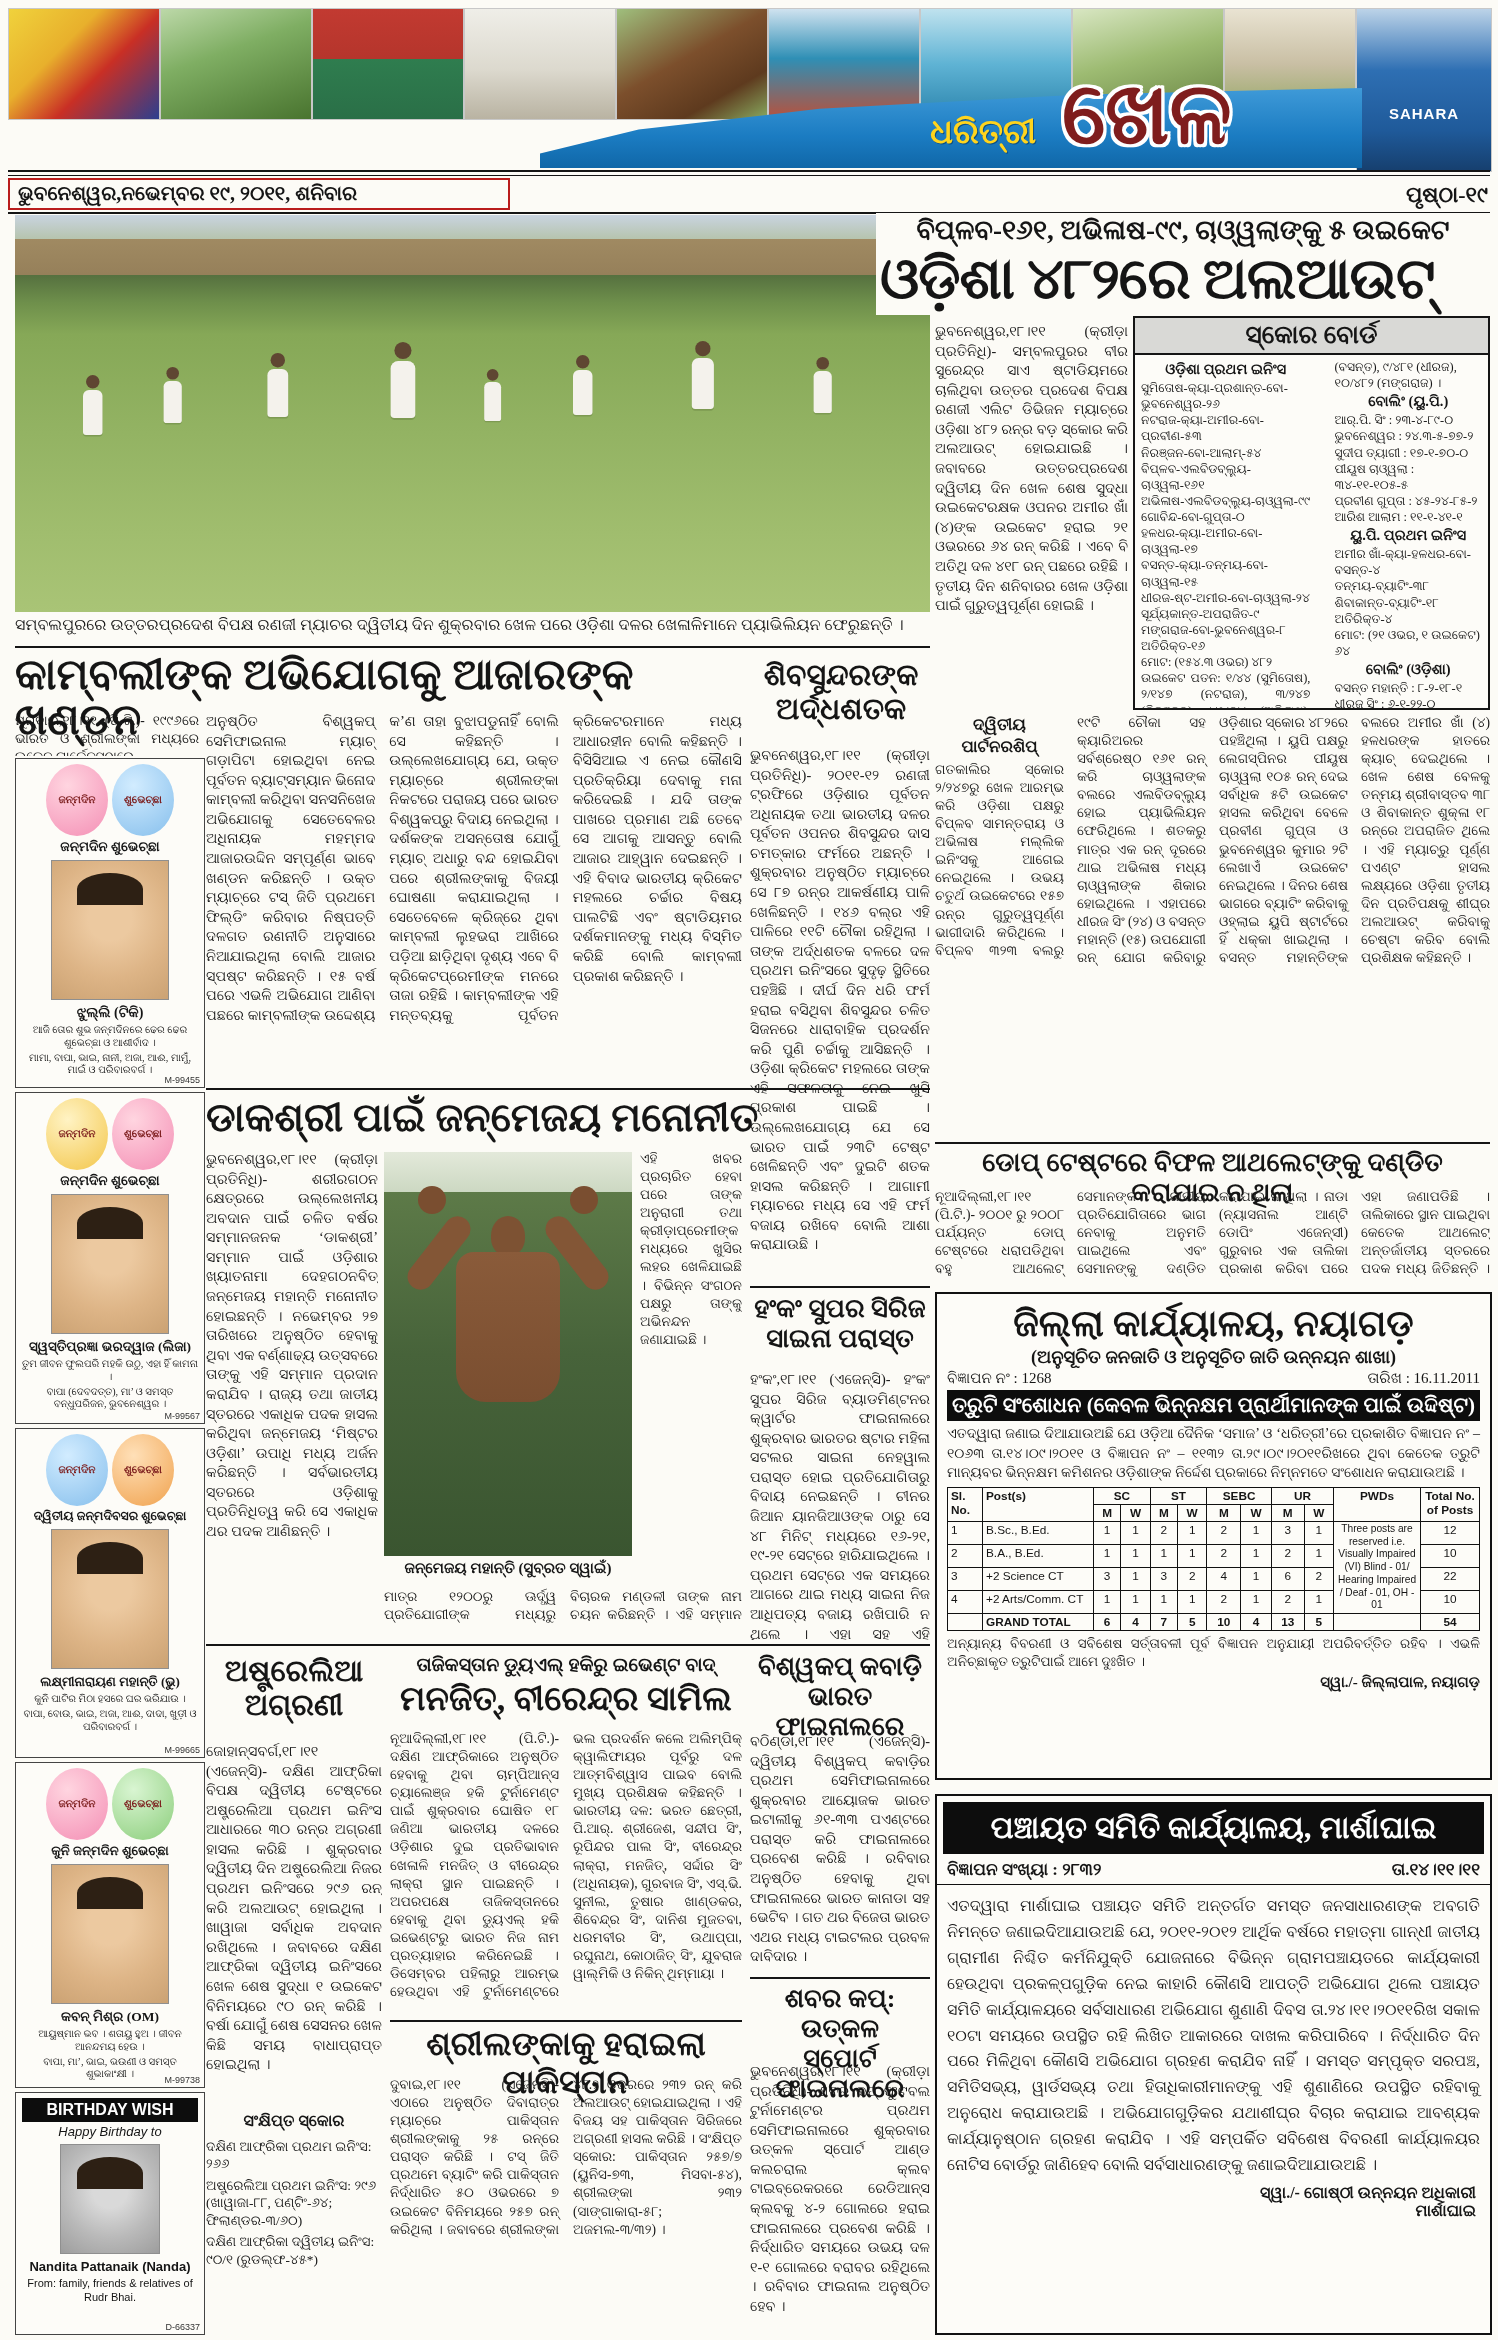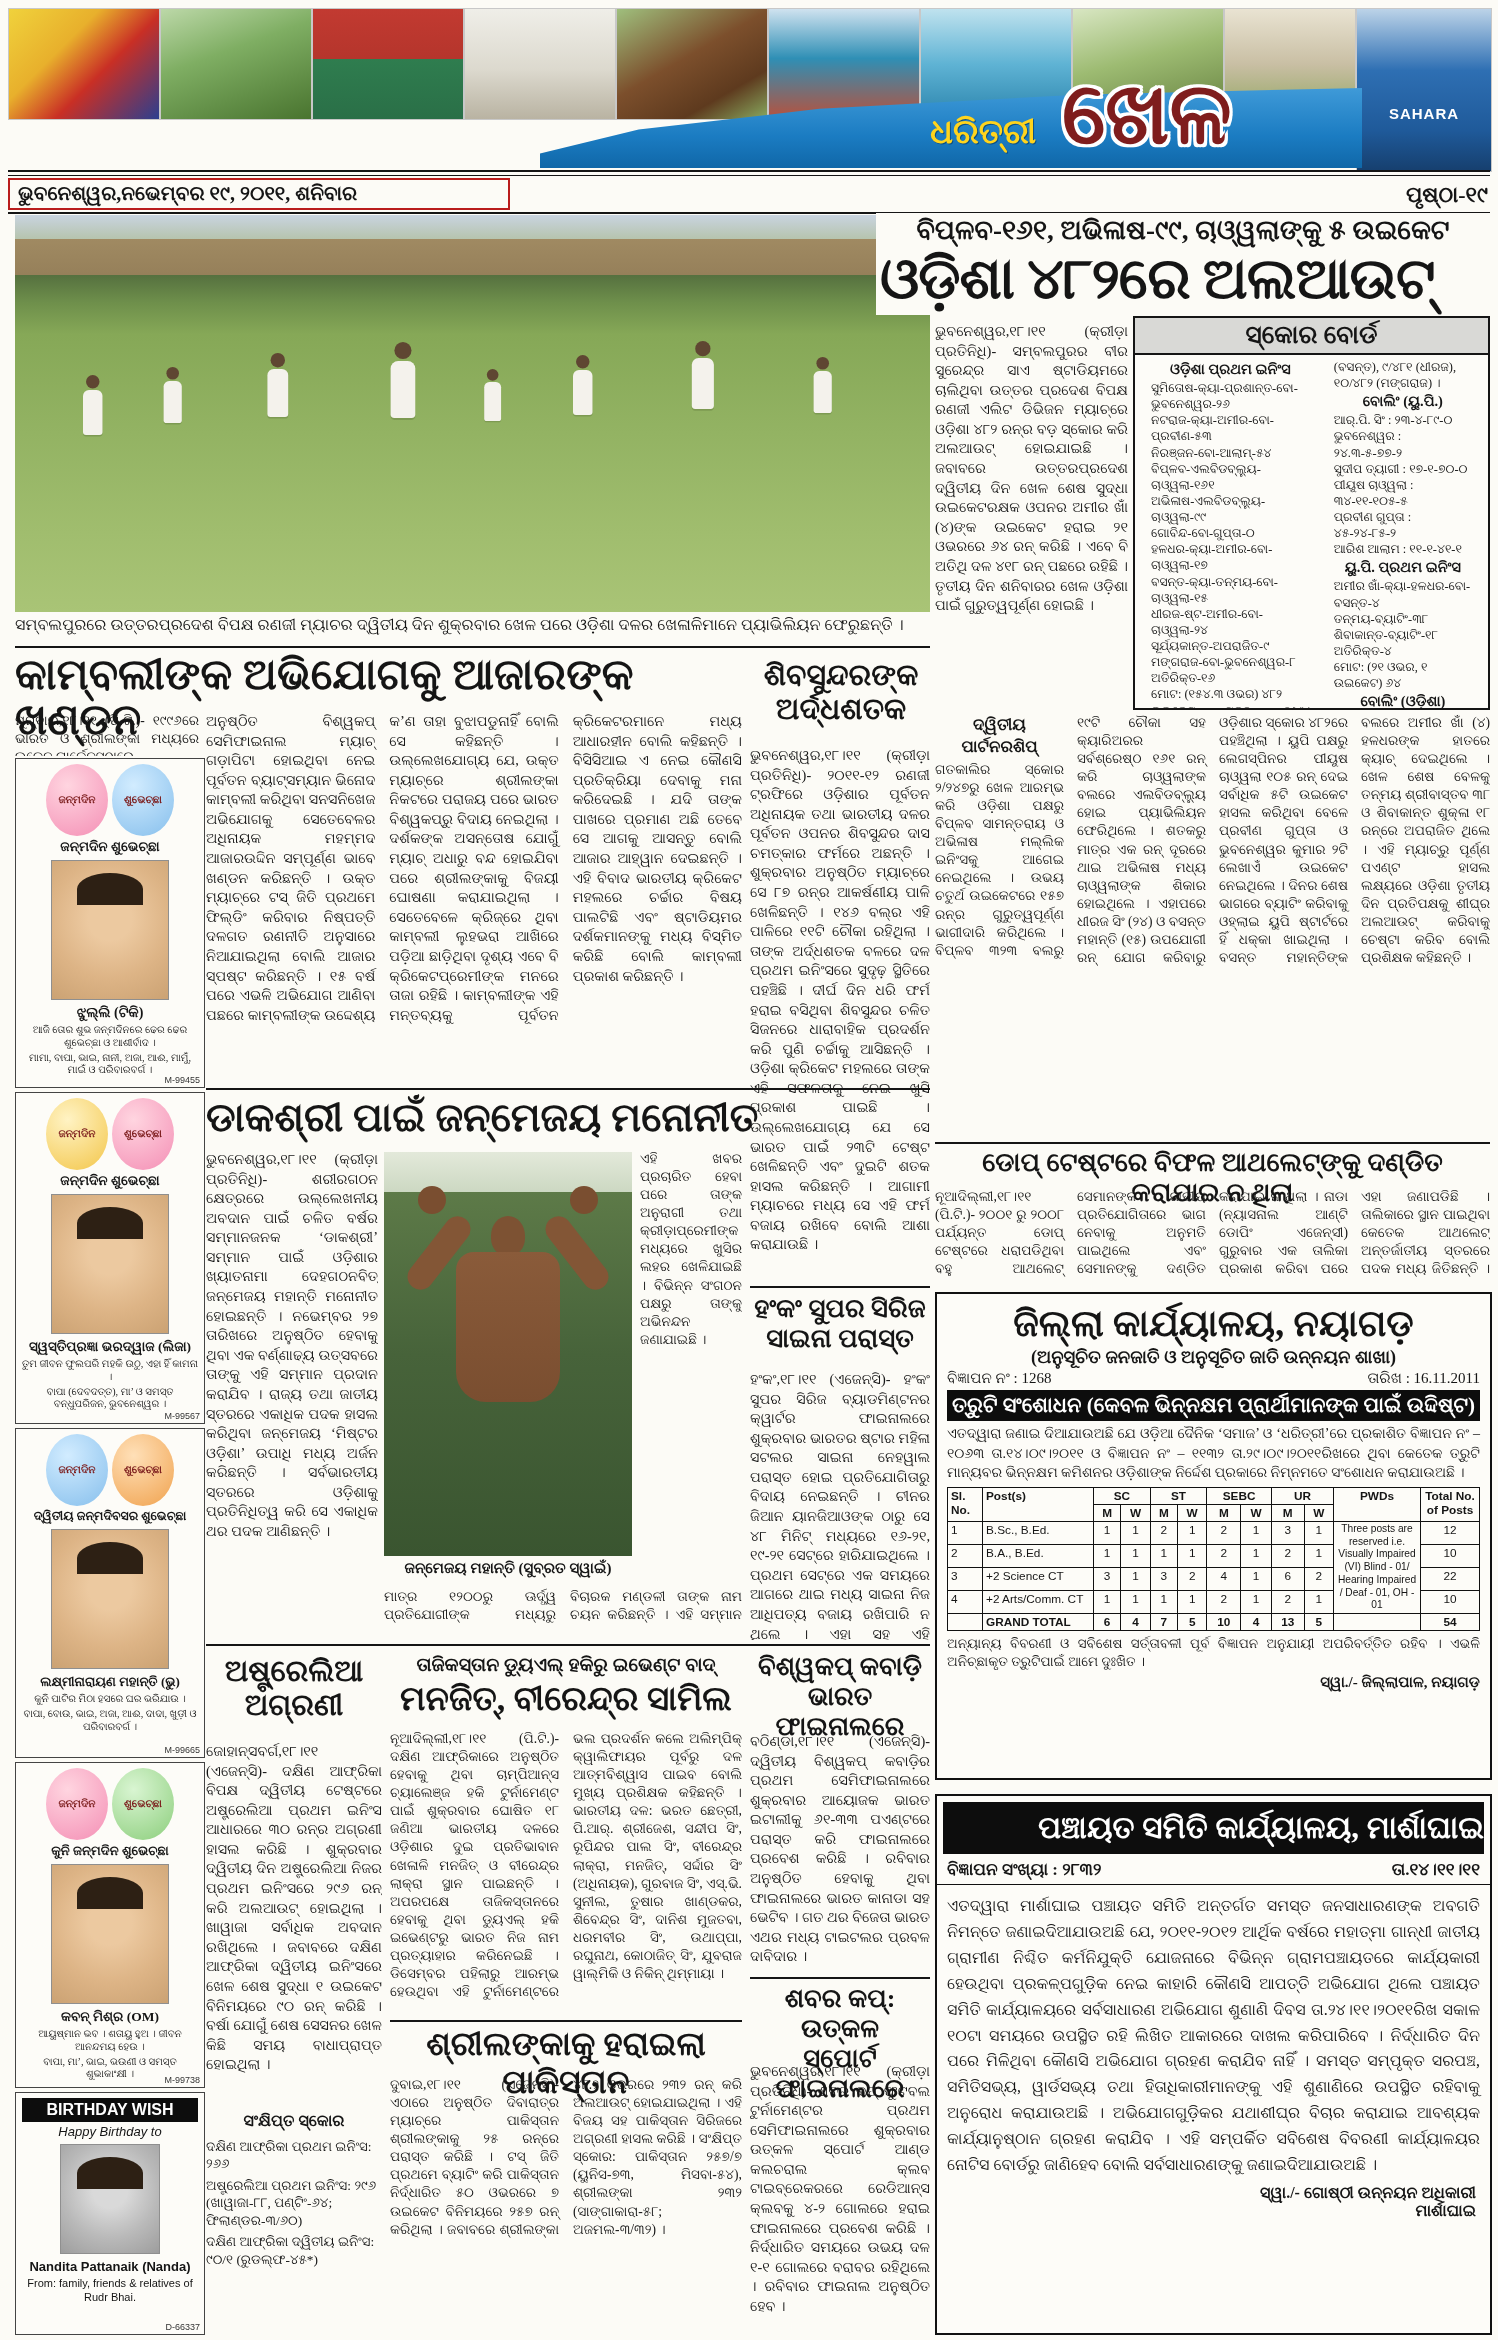--- a/index.html
+++ b/index.html
@@ -138,21 +138,21 @@
 
   <div class="abs" style="left:876px;top:213px;width:614px;height:102px;background:#fcfbf6;">
     <div class="kicker ctr" style="margin-top:2px;">ବିପ୍ଳବ-୧୬୧, ଅଭିଳାଷ-୯୯, ଚାଓ୍ୱଲାଙ୍କୁ ୫ ଉଇକେଟ</div>
     <div class="hl-huge" style="margin-top:4px;padding-left:4px;white-space:nowrap;">ଓଡ଼ିଶା ୪୮୨ରେ ଅଲଆଉଟ୍</div>
   </div>
 
   <div class="abs body-md j ovf" style="left:935px;top:322px;width:193px;height:388px;">ଭୁବନେଶ୍ୱର,୧୮।୧୧ (କ୍ରୀଡ଼ା ପ୍ରତିନିଧି)- ସମ୍ବଲପୁରର ବୀର ସୁରେନ୍ଦ୍ର ସାଏ ଷ୍ଟାଡିୟମରେ ଚାଲିଥିବା ଉତ୍ତର ପ୍ରଦେଶ ବିପକ୍ଷ ରଣଜୀ ଏଲିଟ ଡିଭିଜନ ମ୍ୟାଚ୍‌ରେ ଓଡ଼ିଶା ୪୮୨ ରନ୍‌ର ବଡ଼ ସ୍କୋର କରି ଅଲଆଉଟ୍ ହୋଇଯାଇଛି । ଜବାବରେ ଉତ୍ତରପ୍ରଦେଶ ଦ୍ୱିତୀୟ ଦିନ ଖେଳ ଶେଷ ସୁଦ୍ଧା ଉଇକେଟରକ୍ଷକ ଓପନର ଅମୀର ଖାଁ (୪)ଙ୍କ ଉଇକେଟ ହରାଇ ୨୧ ଓଭରରେ ୬୪ ରନ୍ କରିଛି । ଏବେ ବି ଅତିଥି ଦଳ ୪୧୮ ରନ୍ ପଛରେ ରହିଛି । ତୃତୀୟ ଦିନ ଶନିବାରର ଖେଳ ଓଡ଼ିଶା ପାଇଁ ଗୁରୁତ୍ୱପୂର୍ଣ୍ଣ ହୋଇଛି ।</div>
 
   <div class="abs sb ovf" style="left:1133px;top:316px;width:357px;height:394px;">
     <div class="sb-title">ସ୍କୋର ବୋର୍ଡ</div>
-    <div style="display:flex;padding:4px 16px;gap:24px;">
+    <div style="display:flex;padding:4px 6px;gap:24px;">
       <div style="width:178px;">
         <div class="sb-h">ଓଡ଼ିଶା ପ୍ରଥମ ଇନିଂସ</div>
         <div>
             <div class="sb-line">ସୁମିତୋଷ-କ୍ୟା-ପ୍ରଶାନ୍ତ-ବୋ-ଭୁବନେଶ୍ୱର-୨୬</div>
             <div class="sb-line">ନଟରାଜ-କ୍ୟା-ଅମୀର-ବୋ-ପ୍ରବୀଣ-୫୩</div>
             <div class="sb-line">ନିରଞ୍ଜନ-ବୋ-ଆଲାମ୍-୫୪</div>
             <div class="sb-line">ବିପ୍ଳବ-ଏଲବିଡବ୍ଲ୍ୟୁ-ଚାଓ୍ୱଲା-୧୬୧</div>
             <div class="sb-line">ଅଭିଳାଷ-ଏଲବିଡବ୍ଲ୍ୟୁ-ଚାଓ୍ୱଲା-୯୯</div>
             <div class="sb-line">ଗୋବିନ୍ଦ-ବୋ-ଗୁପ୍ତା-୦</div>
             <div class="sb-line">ହଳଧର-କ୍ୟା-ଅମୀର-ବୋ-ଚାଓ୍ୱଲା-୧୭</div>
@@ -374,21 +374,21 @@
           <td></td>
           <td class="n b">54</td>
         </tr>
       </tbody>
     </table>
     <div class="j" style="font-size:13.5px;line-height:1.35;margin-top:4px;">ଅନ୍ୟାନ୍ୟ ବିବରଣୀ ଓ ସବିଶେଷ ସର୍ତ୍ତାବଳୀ ପୂର୍ବ ବିଜ୍ଞାପନ ଅନୁଯାୟୀ ଅପରିବର୍ତ୍ତିତ ରହିବ । ଏଭଳି ଅନିଚ୍ଛାକୃତ ତ୍ରୁଟିପାଇଁ ଆମେ ଦୁଃଖିତ ।</div>
     <div class="rt b" style="font-size:15px;margin-top:3px;">ସ୍ୱା./- ଜିଲ୍ଲାପାଳ, ନୟାଗଡ଼</div>
   </div>
 
   <div class="abs notice ovf" style="left:935px;top:1794px;width:557px;height:541px;padding:0;">
-    <div class="blackbar" style="font-size:31px;padding:8px 0;margin:6px;text-align:right;">ପଞ୍ଚାୟତ ସମିତି କାର୍ଯ୍ୟାଳୟ, ମାର୍ଶାଘାଇ</div>
+    <div class="blackbar" style="font-size:31px;padding:8px 0;margin:6px;">ପଞ୍ଚାୟତ ସମିତି କାର୍ଯ୍ୟାଳୟ, ମାର୍ଶାଘାଇ</div>
     <div style="display:flex;justify-content:space-between;font-size:17px;padding:0 10px;border-bottom:1.5px solid #111;padding-bottom:4px;">
       <span class="b">ବିଜ୍ଞାପନ ସଂଖ୍ୟା : ୨୮୩୨</span>
       <span class="b">ତା.୧୪।୧୧।୧୧</span>
     </div>
     <div class="j" style="font-size:16px;line-height:1.62;padding:8px 10px 0;">ଏତଦ୍ୱାରା ମାର୍ଶାଘାଇ ପଞ୍ଚାୟତ ସମିତି ଅନ୍ତର୍ଗତ ସମସ୍ତ ଜନସାଧାରଣଙ୍କ ଅବଗତି ନିମନ୍ତେ ଜଣାଇଦିଆଯାଉଅଛି ଯେ, ୨୦୧୧-୨୦୧୨ ଆର୍ଥିକ ବର୍ଷରେ ମହାତ୍ମା ଗାନ୍ଧୀ ଜାତୀୟ ଗ୍ରାମୀଣ ନିଶ୍ଚିତ କର୍ମନିଯୁକ୍ତି ଯୋଜନାରେ ବିଭିନ୍ନ ଗ୍ରାମପଞ୍ଚାୟତରେ କାର୍ଯ୍ୟକାରୀ ହେଉଥିବା ପ୍ରକଳ୍ପଗୁଡ଼ିକ ନେଇ କାହାରି କୌଣସି ଆପତ୍ତି ଅଭିଯୋଗ ଥିଲେ ପଞ୍ଚାୟତ ସମିତି କାର୍ଯ୍ୟାଳୟରେ ସର୍ବସାଧାରଣ ଅଭିଯୋଗ ଶୁଣାଣି ଦିବସ ତା.୨୪।୧୧।୨୦୧୧ରିଖ ସକାଳ ୧୦ଟା ସମୟରେ ଉପସ୍ଥିତ ରହି ଲିଖିତ ଆକାରରେ ଦାଖଲ କରିପାରିବେ । ନିର୍ଦ୍ଧାରିତ ଦିନ ପରେ ମିଳିଥିବା କୌଣସି ଅଭିଯୋଗ ଗ୍ରହଣ କରାଯିବ ନାହିଁ । ସମସ୍ତ ସମ୍ପୃକ୍ତ ସରପଞ୍ଚ, ସମିତିସଭ୍ୟ, ୱାର୍ଡସଭ୍ୟ ତଥା ହିତାଧିକାରୀମାନଙ୍କୁ ଏହି ଶୁଣାଣିରେ ଉପସ୍ଥିତ ରହିବାକୁ ଅନୁରୋଧ କରାଯାଉଅଛି । ଅଭିଯୋଗଗୁଡ଼ିକର ଯଥାଶୀଘ୍ର ବିଚାର କରାଯାଇ ଆବଶ୍ୟକ କାର୍ଯ୍ୟାନୁଷ୍ଠାନ ଗ୍ରହଣ କରାଯିବ । ଏହି ସମ୍ପର୍କିତ ସବିଶେଷ ବିବରଣୀ କାର୍ଯ୍ୟାଳୟର ନୋଟିସ ବୋର୍ଡରୁ ଜାଣିହେବ ବୋଲି ସର୍ବସାଧାରଣଙ୍କୁ ଜଣାଇଦିଆଯାଉଅଛି ।</div>
     <div class="rt b" style="font-size:16px;padding:6px 14px 0;">
       <div>ସ୍ୱା./- ଗୋଷ୍ଠୀ ଉନ୍ନୟନ ଅଧିକାରୀ</div>
       <div>ମାର୍ଶାଘାଇ</div>
     </div>
   </div>

